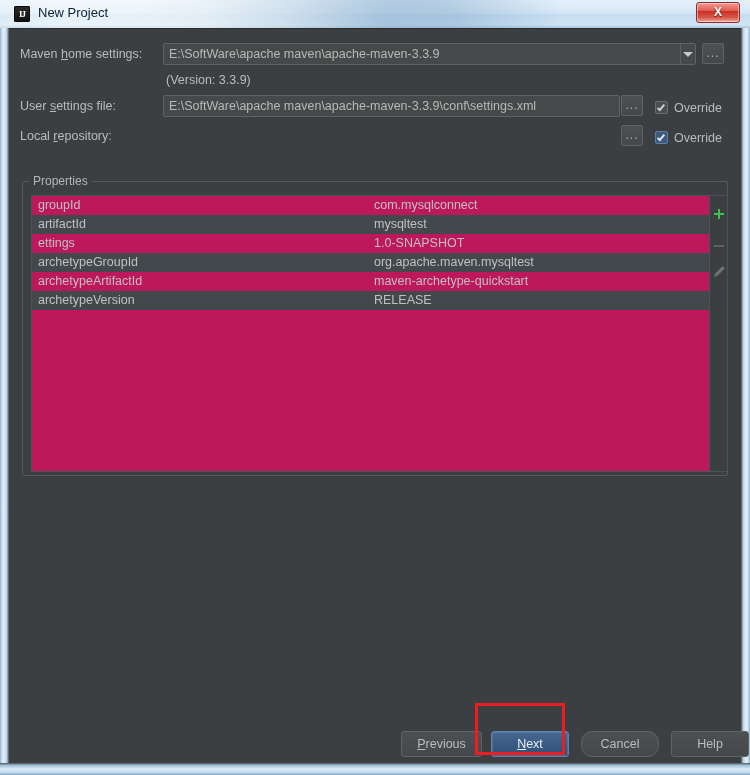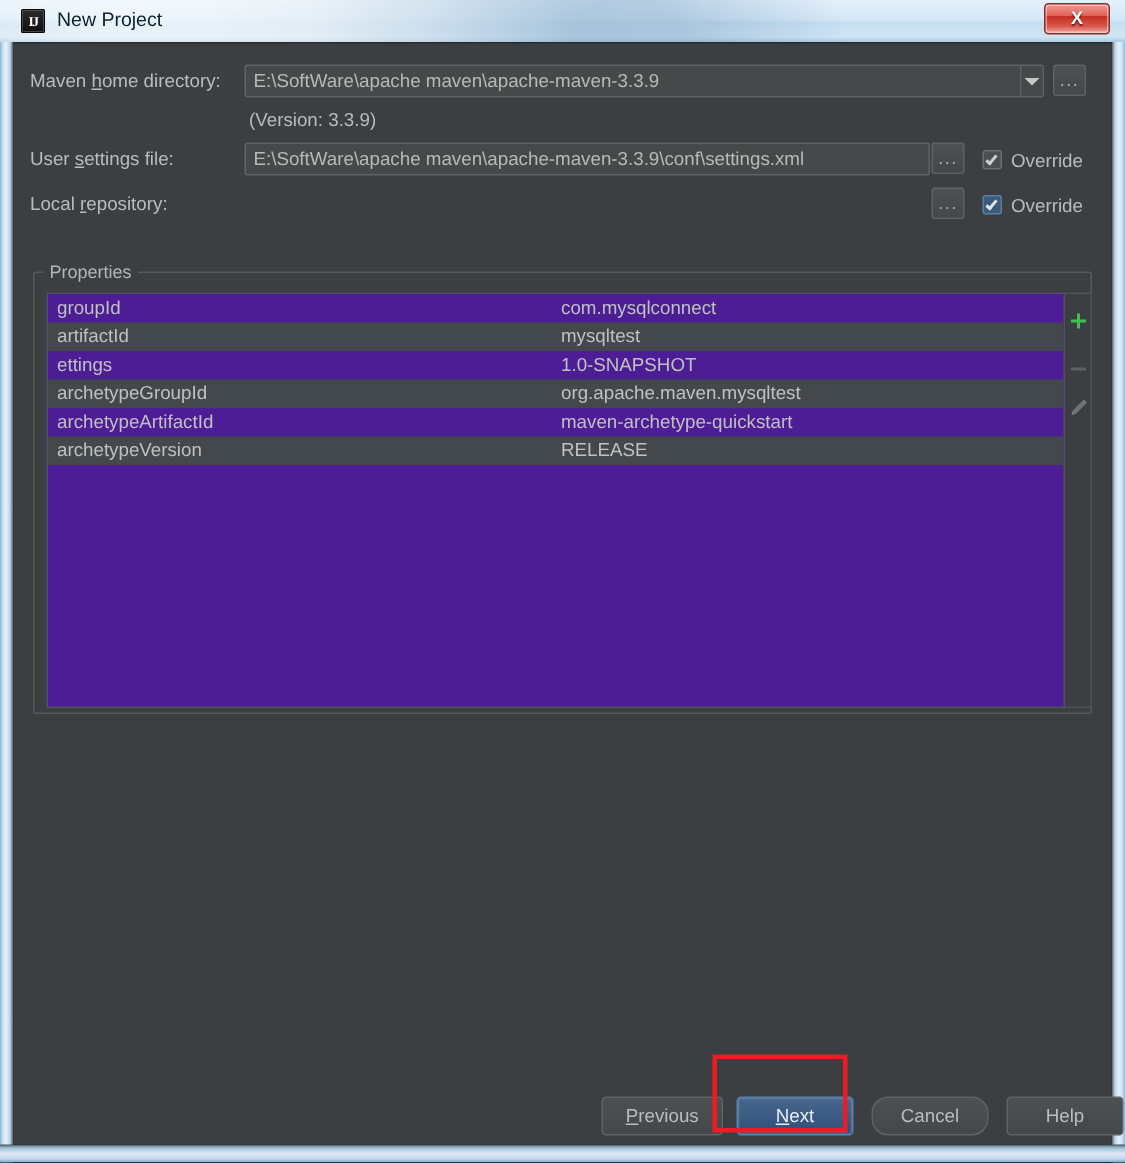--- a/index.html
+++ b/index.html
@@ -208,21 +208,21 @@
     color: #b5b5b5;
     line-height: 14px;
     transform: translateY(-7px);
   }
 
   #props-table {
     position: absolute;
     left: 22px; top: 166px;
     width: 679px; height: 277px;
     box-sizing: border-box;
-    background: #4c1d95;
+    background: #be185d;
     border: 1px solid #4e5356;
     overflow: hidden;
   }
   .prow {
     position: relative;
     height: 19px;
     line-height: 19px;
     font-size: 12.5px;
     color: #c0c0c0;
     white-space: nowrap;
@@ -292,21 +292,21 @@
 
   <div id="titlebar">
     <div id="titlebar-bg"></div>
     <div id="app-icon">IJ</div>
     <div id="title-text">New Project</div>
     <div id="close-button">X</div>
   </div>
 
   <div id="client">
 
-    <div class="lbl" style="left:11px; top:18px;"><span>Maven </span><span class="mn">h</span><span>ome directory:</span></div>
+    <div class="lbl" style="left:11px; top:18px;"><span>Maven </span><span class="mn">h</span><span>ome settings:</span></div>
     <div class="field" style="left:154px; top:14px; width:533px; height:22px;">E:\SoftWare\apache maven\apache-maven-3.3.9</div>
     <div class="combo-arrow" style="left:671px; top:15px; width:15px; height:20px;"></div>
     <div class="browse-btn" style="left:693px; top:14px; width:22px; height:21px;">...</div>
     <div class="lbl" style="left:157px; top:44px;">(Version: 3.3.9)</div>
 
     <div class="lbl" style="left:11px; top:70px;"><span>User </span><span class="mn">s</span><span>ettings file:</span></div>
     <div class="field" style="left:154px; top:66px; width:457px; height:22px;">E:\SoftWare\apache maven\apache-maven-3.3.9\conf\settings.xml</div>
     <div class="browse-btn" style="left:612px; top:66px; width:22px; height:21px;">...</div>
     <div class="ovr-wrap" style="left:646px; top:69px;"><span class="cbox"></span><span class="ovr-label">Override</span></div>
 

